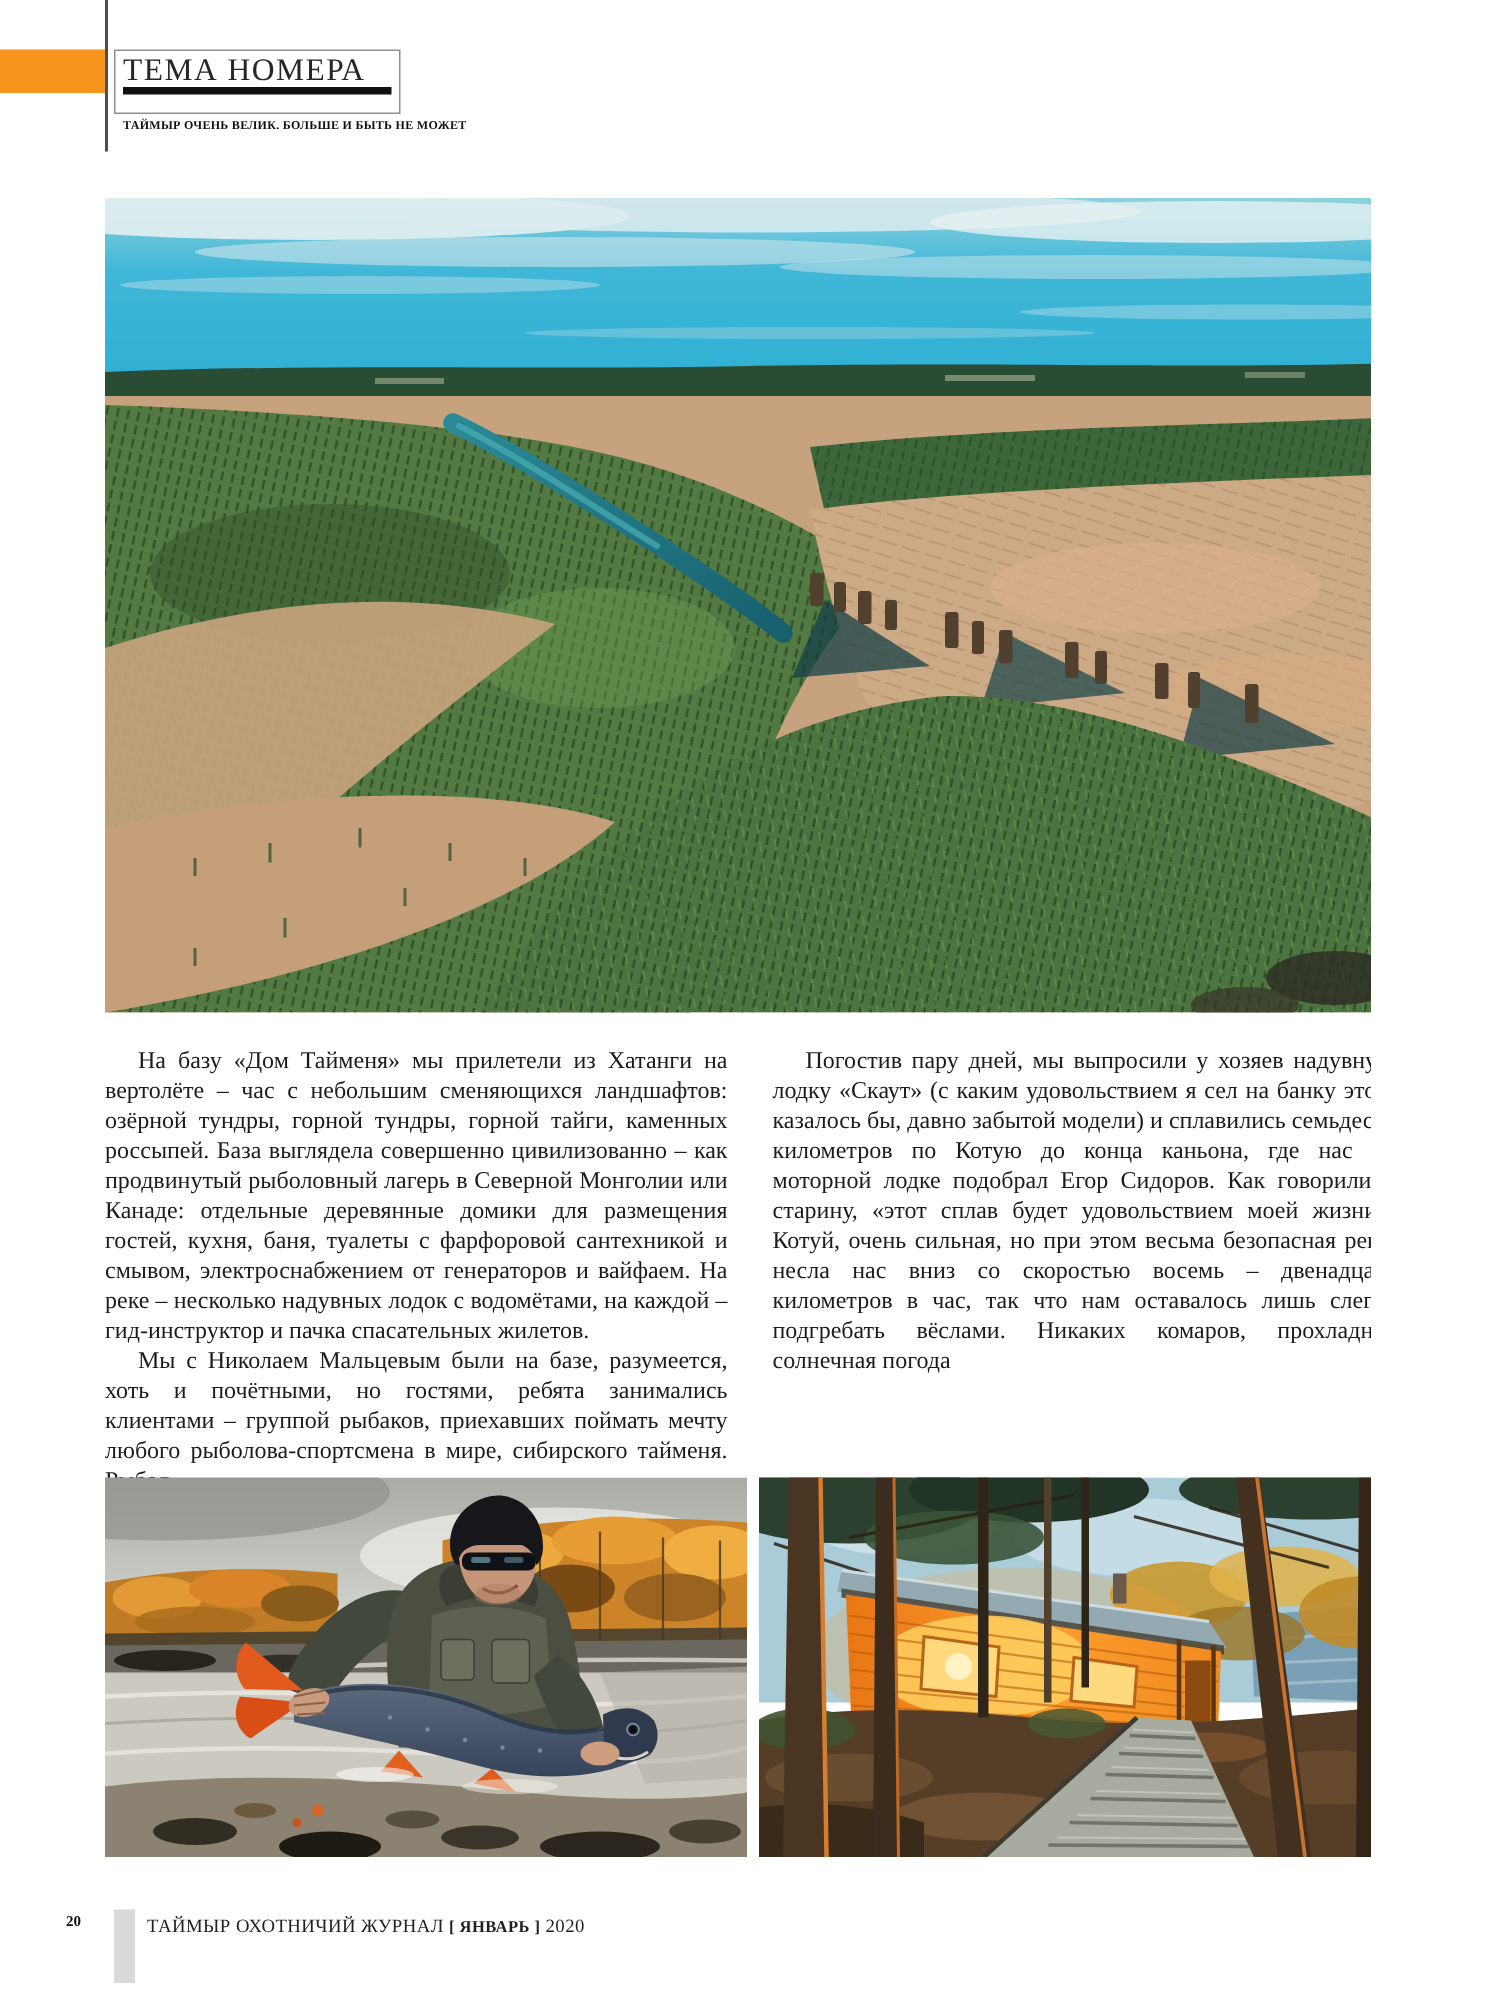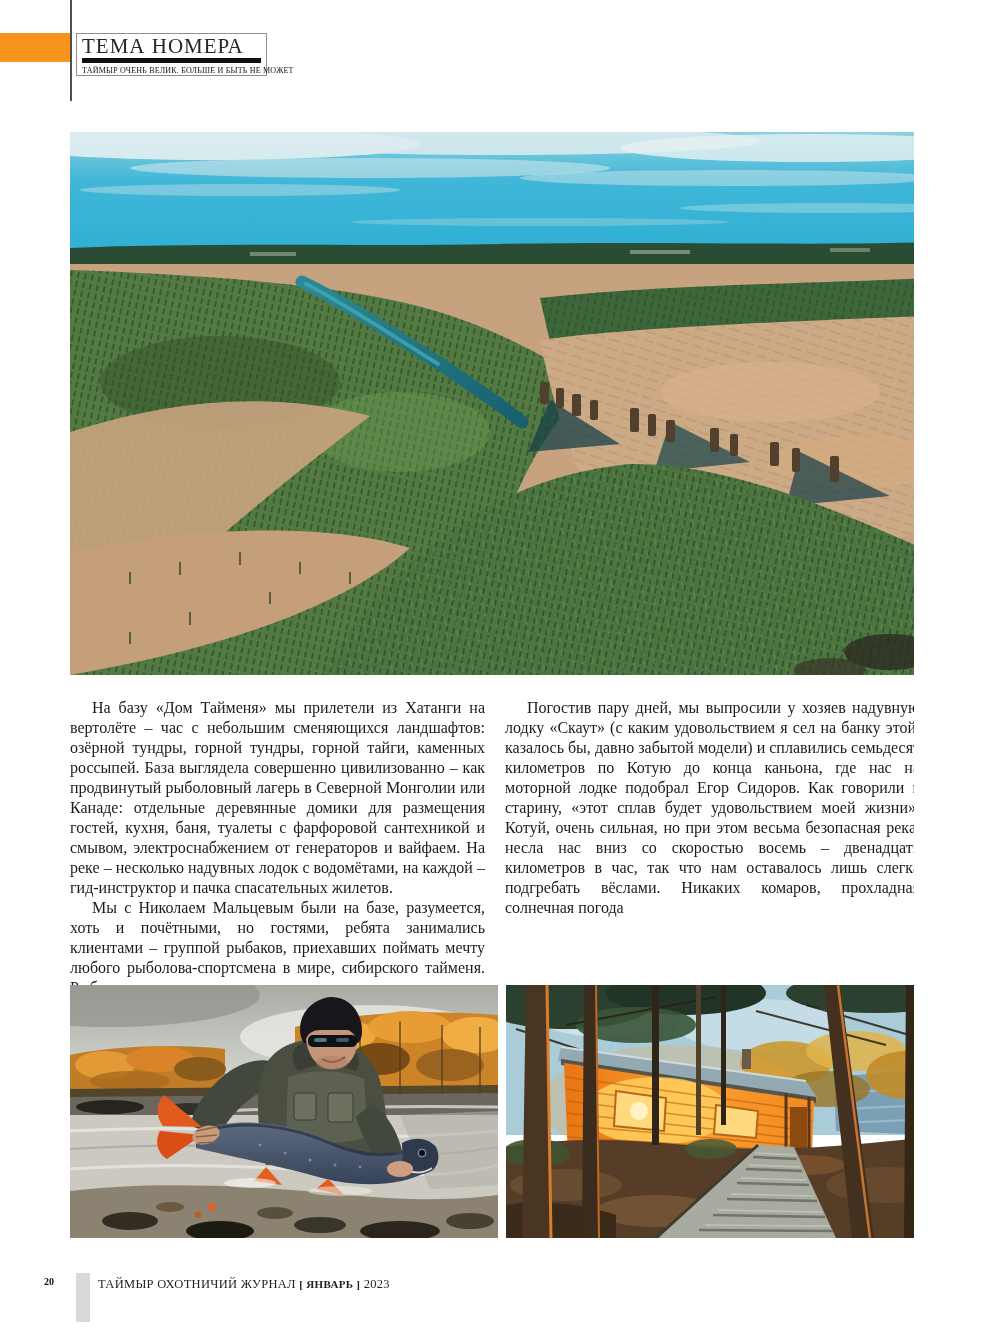--- a/index.html
+++ b/index.html
@@ -6,29 +6,29 @@
   .page{position:relative;width:914px;height:1333px;background:#ffffff;overflow:hidden;
         font-family:"Liberation Serif", serif;color:#1c1c1c;}
   
   .vline{position:absolute;left:70px;top:0;width:2px;height:101px;background:#4f4f4f;}
   .orange-bar{position:absolute;left:0;top:33px;width:70px;height:29px;background:#f7941d;}
   .header-box{position:absolute;left:76px;top:33px;width:191px;height:43px;
               border:1px solid #8f8f8f;box-sizing:border-box;background:#fff;}
   .header-title{font-size:21px;line-height:22px;letter-spacing:1px;color:#262626;
                 margin:1px 5px 0 5px;white-space:nowrap;}
   .header-rule{height:5px;background:#101010;margin:1px 5px 0 5px;}
-  .header-subtitle{font-size:8px;font-weight:normal;letter-spacing:.2px;color:#101010;
-                   margin:3px 0 0 5px;white-space:nowrap;}
+  .header-subtitle{font-size:8px;font-weight:bold;letter-spacing:.2px;color:#101010;
+                   margin:16px 0 0 5px;white-space:nowrap;}
   
   .main-photo{position:absolute;left:70px;top:132px;width:860px;height:543px;}
   .photo-left{position:absolute;left:70px;top:985px;width:428px;height:253px;}
   .photo-right{position:absolute;left:506px;top:985px;width:424px;height:253px;}
   .main-photo svg,.photo-left svg,.photo-right svg{display:block;width:100%;height:100%;}
   
-  .columns{position:absolute;left:70px;top:698px;width:860px;display:flex;gap:20px;}
+  .columns{position:absolute;left:70px;top:698px;width:860px;display:flex;gap:30px;}
   .col{width:415px;text-align:justify;font-size:16px;line-height:20px;color:#1b1b1b;}
   .col p{margin:0;}
   .col p.indent{text-indent:22px;}
   
   .footer-pagenum{position:absolute;left:44px;top:1276px;font-size:10px;font-weight:bold;color:#111;}
   .footer-bar{position:absolute;left:76px;top:1273px;width:14px;height:49px;background:#d9d9d9;}
   .footer-line{position:absolute;left:98px;top:1277px;font-size:12.5px;color:#1f1f1f;
                letter-spacing:.3px;white-space:nowrap;}
   .footer-line .bracket{font-weight:bold;font-size:11px;text-align:right;}
 </style>
@@ -370,16 +370,16 @@
         <polygon points="400,0 416,0 420,253 398,253" fill="#332617"></polygon>
       </g>
     </svg>
   </div>
 
   <div class="footer-pagenum">20</div>
   <div class="footer-bar"></div>
   <div class="footer-line">
     <span>ТАЙМЫР ОХОТНИЧИЙ ЖУРНАЛ</span>
     <span class="bracket">[ ЯНВАРЬ ]</span>
-    <span>2023</span>
+    <span>2020</span>
   </div>
 
 </div>
 
 </body></html>

